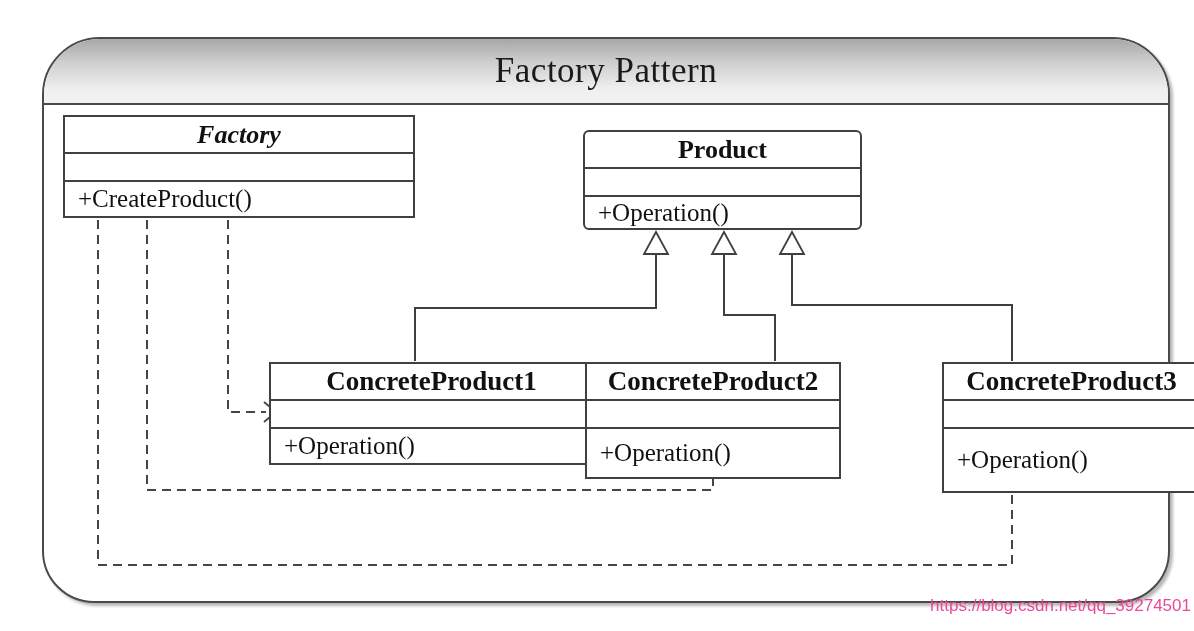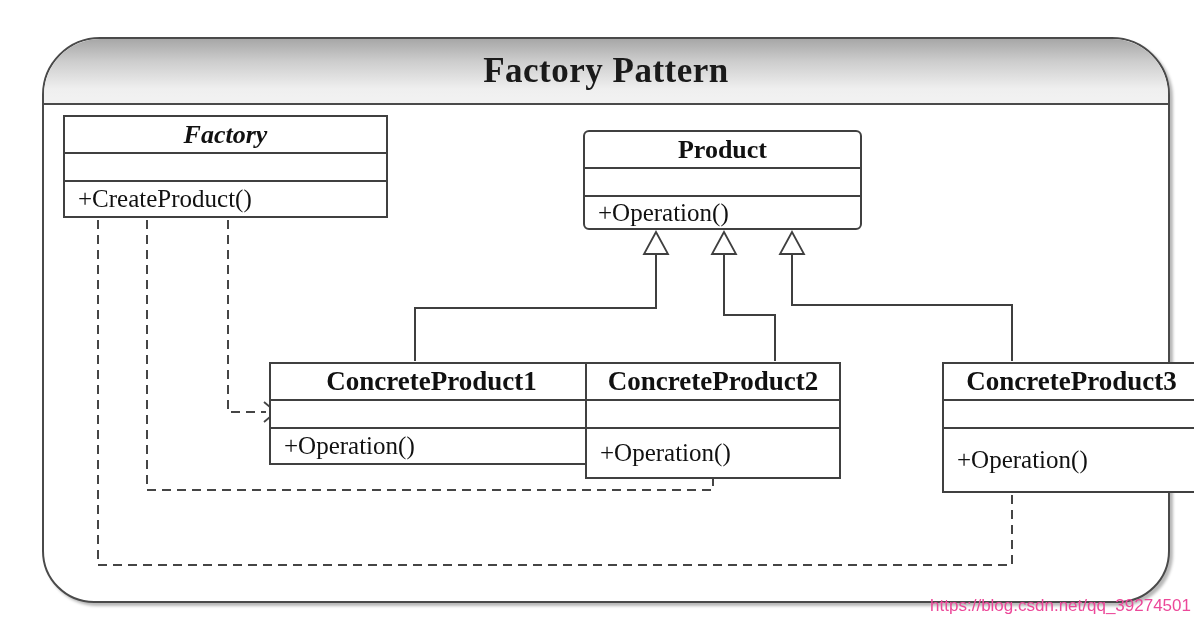--- a/index.html
+++ b/index.html
@@ -32,21 +32,21 @@
   #frame-header {
     height: 64px;
     border-bottom: 2px solid #4a4a4a;
     background: linear-gradient(180deg, #a7a7a7 0%, #cdcdcd 35%, #efefef 78%, #f2f2f2 100%);
     display: flex;
     align-items: center;
     justify-content: center;
   }
   #frame-title {
     font-size: 35px;
-    font-weight: bold;
+    font-weight: normal;
     color: #1a1a1a;
     letter-spacing: 0.5px;
   }
   
   .uml-box {
     position: absolute;
     box-sizing: border-box;
     border: 2px solid #404040;
     background: #ffffff;
     display: flex;
@@ -72,21 +72,21 @@
   .c-methods {
     flex: 1;
     display: flex;
     align-items: center;
     font-size: 25px;
     color: #111111;
     padding-left: 13px;
     white-space: nowrap;
     overflow: hidden;
   }
-  #box-factory { left: 63px;  top: 115px; width: 325px; height: 103px; }
+  #box-factory { left: 63px;  top: 115px; width: 352px; height: 103px; }
   #box-product { left: 583px; top: 130px; width: 279px; height: 100px; border-radius: 6px; }
   #box-cp1     { left: 269px; top: 362px; width: 325px; height: 103px; justify-content: center; }
   #box-cp2     { left: 585px; top: 362px; width: 256px; height: 117px; }
   #box-cp3     { left: 926px; top: 362px; width: 259px; height: 131px; margin-left: 16px; }
   
   #wires {
     position: absolute;
     left: 0; top: 0;
     width: 1194px;
     height: 631px;

